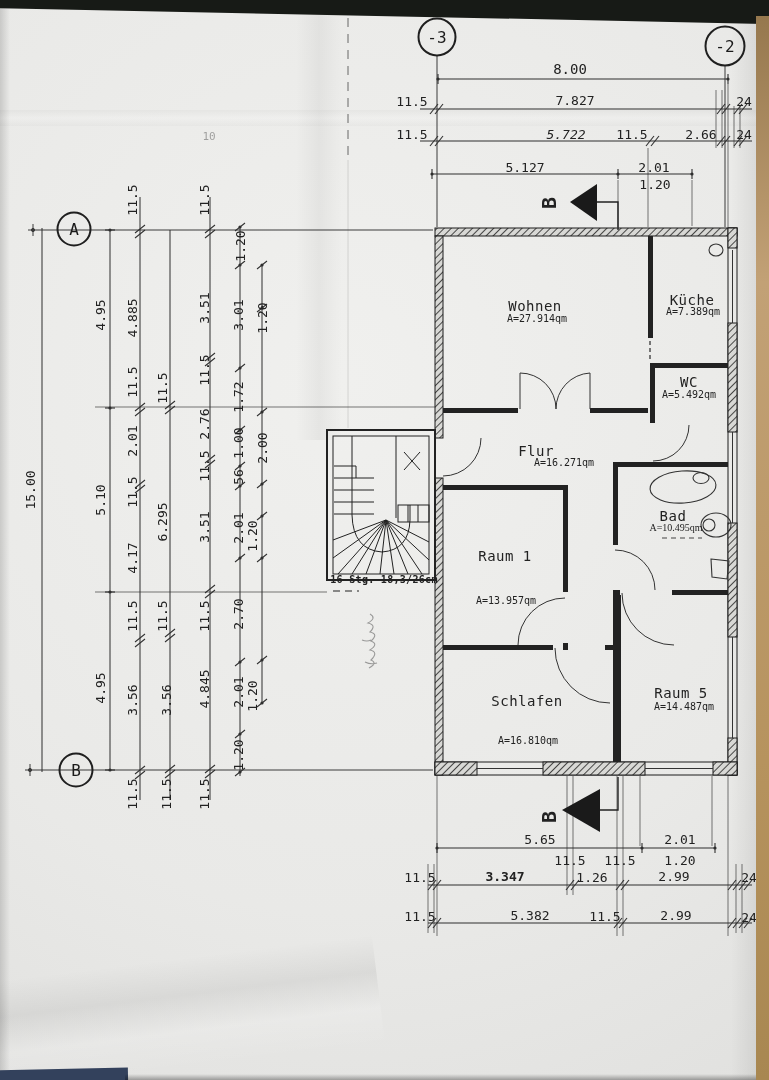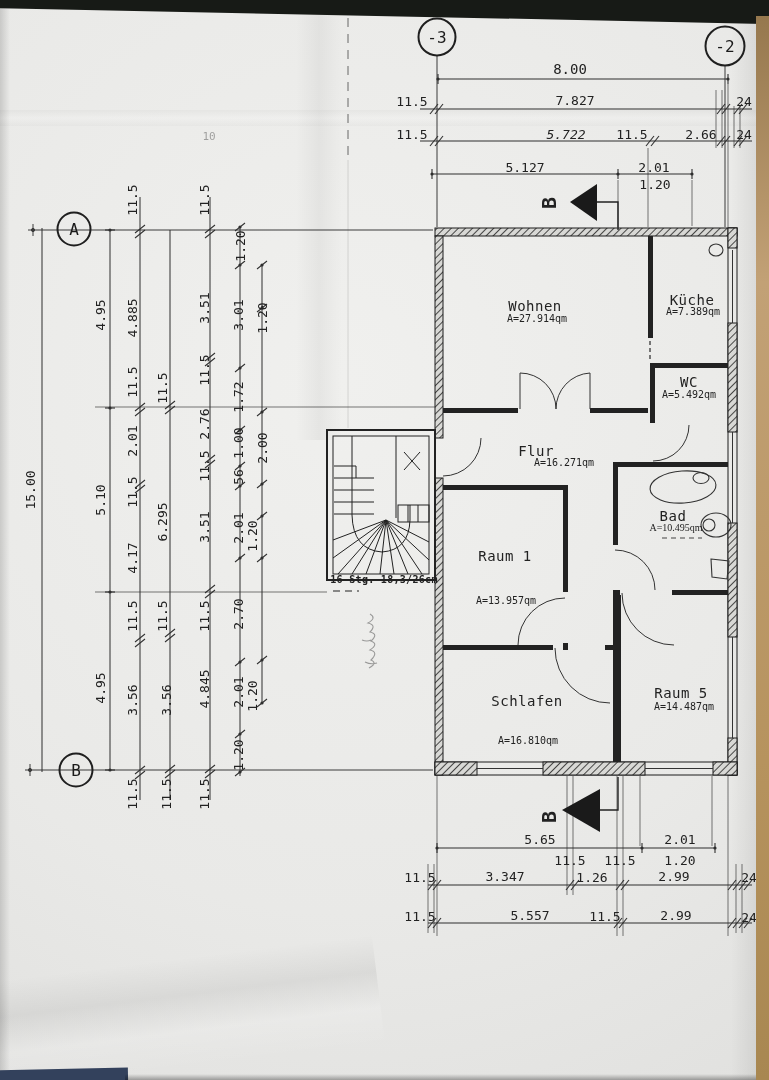--- a/index.html
+++ b/index.html
@@ -333,26 +333,26 @@
       <span class="dl" style="left: 744px; top: 134px;">24</span>
       <span class="dl" style="left: 525px; top: 167px;">5.127</span>
       <span class="dl" style="left: 654px; top: 167px;">2.01</span>
       <span class="dl" style="left: 655px; top: 184px;">1.20</span>
       <span class="dl" style="left: 540px; top: 839px; text-align: right;">5.65</span>
       <span class="dl" style="left: 680px; top: 839px;">2.01</span>
       <span class="dl" style="left: 570px; top: 860px;">11.5</span>
       <span class="dl" style="left: 620px; top: 860px;">11.5</span>
       <span class="dl" style="left: 680px; top: 860px;">1.20</span>
       <span class="dl" style="left: 420px; top: 877px;">11.5</span>
-      <span class="dl" style="left: 505px; top: 876px;">3.347</span>
+      <span class="dl" style="left: 505px; top: 876px; font-weight: bold;">3.347</span>
       <span class="dl" style="left: 592px; top: 877px;">1.26</span>
       <span class="dl" style="left: 674px; top: 876px;">2.99</span>
       <span class="dl" style="left: 749px; top: 877px;">24</span>
       <span class="dl" style="left: 420px; top: 916px;">11.5</span>
-      <span class="dl" style="left: 530px; top: 915px;">5.557</span>
+      <span class="dl" style="left: 530px; top: 915px;">5.382</span>
       <span class="dl" style="left: 605px; top: 916px;">11.5</span>
       <span class="dl" style="left: 676px; top: 915px;">2.99</span>
       <span class="dl" style="left: 749px; top: 917px;">24</span>
       <span class="dl v" style="left: 30px; top: 490px;">15.00</span>
       <span class="dl v" style="left: 100px; top: 315px;">4.95</span>
       <span class="dl v" style="left: 100px; top: 500px;">5.10</span>
       <span class="dl v" style="left: 100px; top: 688px;">4.95</span>
       <span class="dl v" style="left: 132px; top: 200px;">11.5</span>
       <span class="dl v" style="left: 132px; top: 318px;">4.885</span>
       <span class="dl v" style="left: 132px; top: 382px;">11.5</span>

